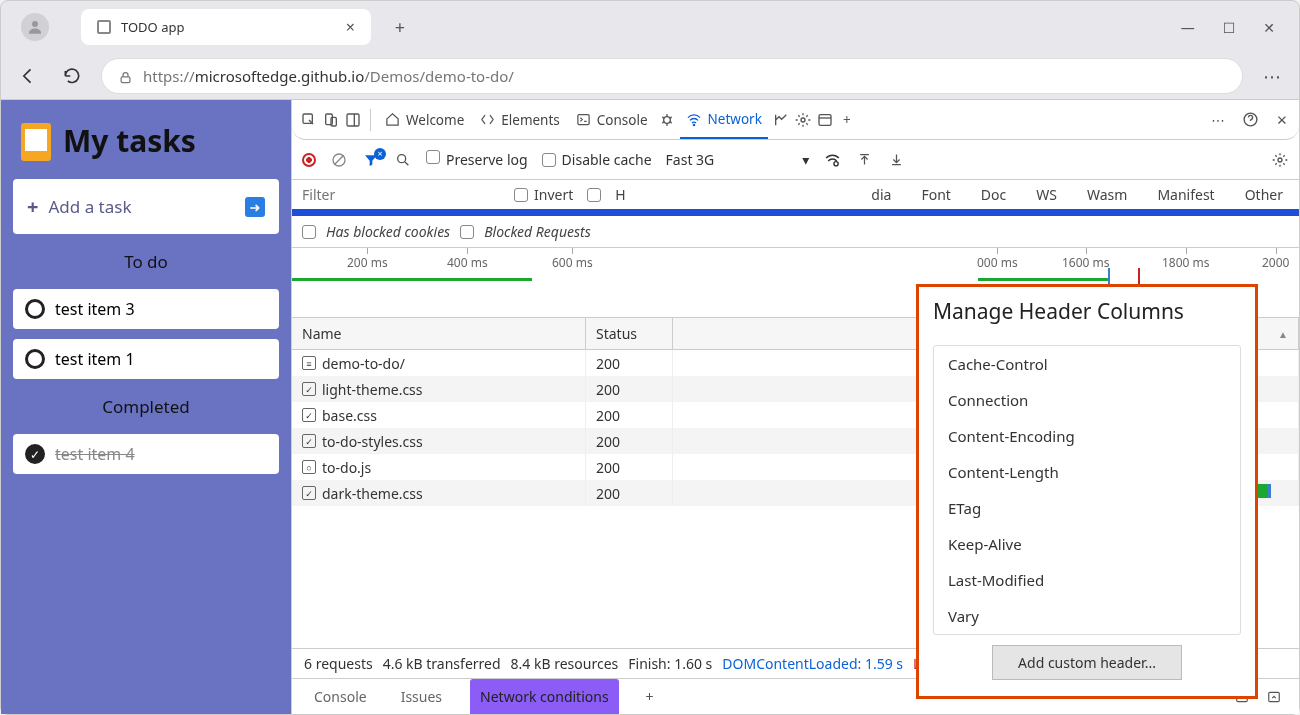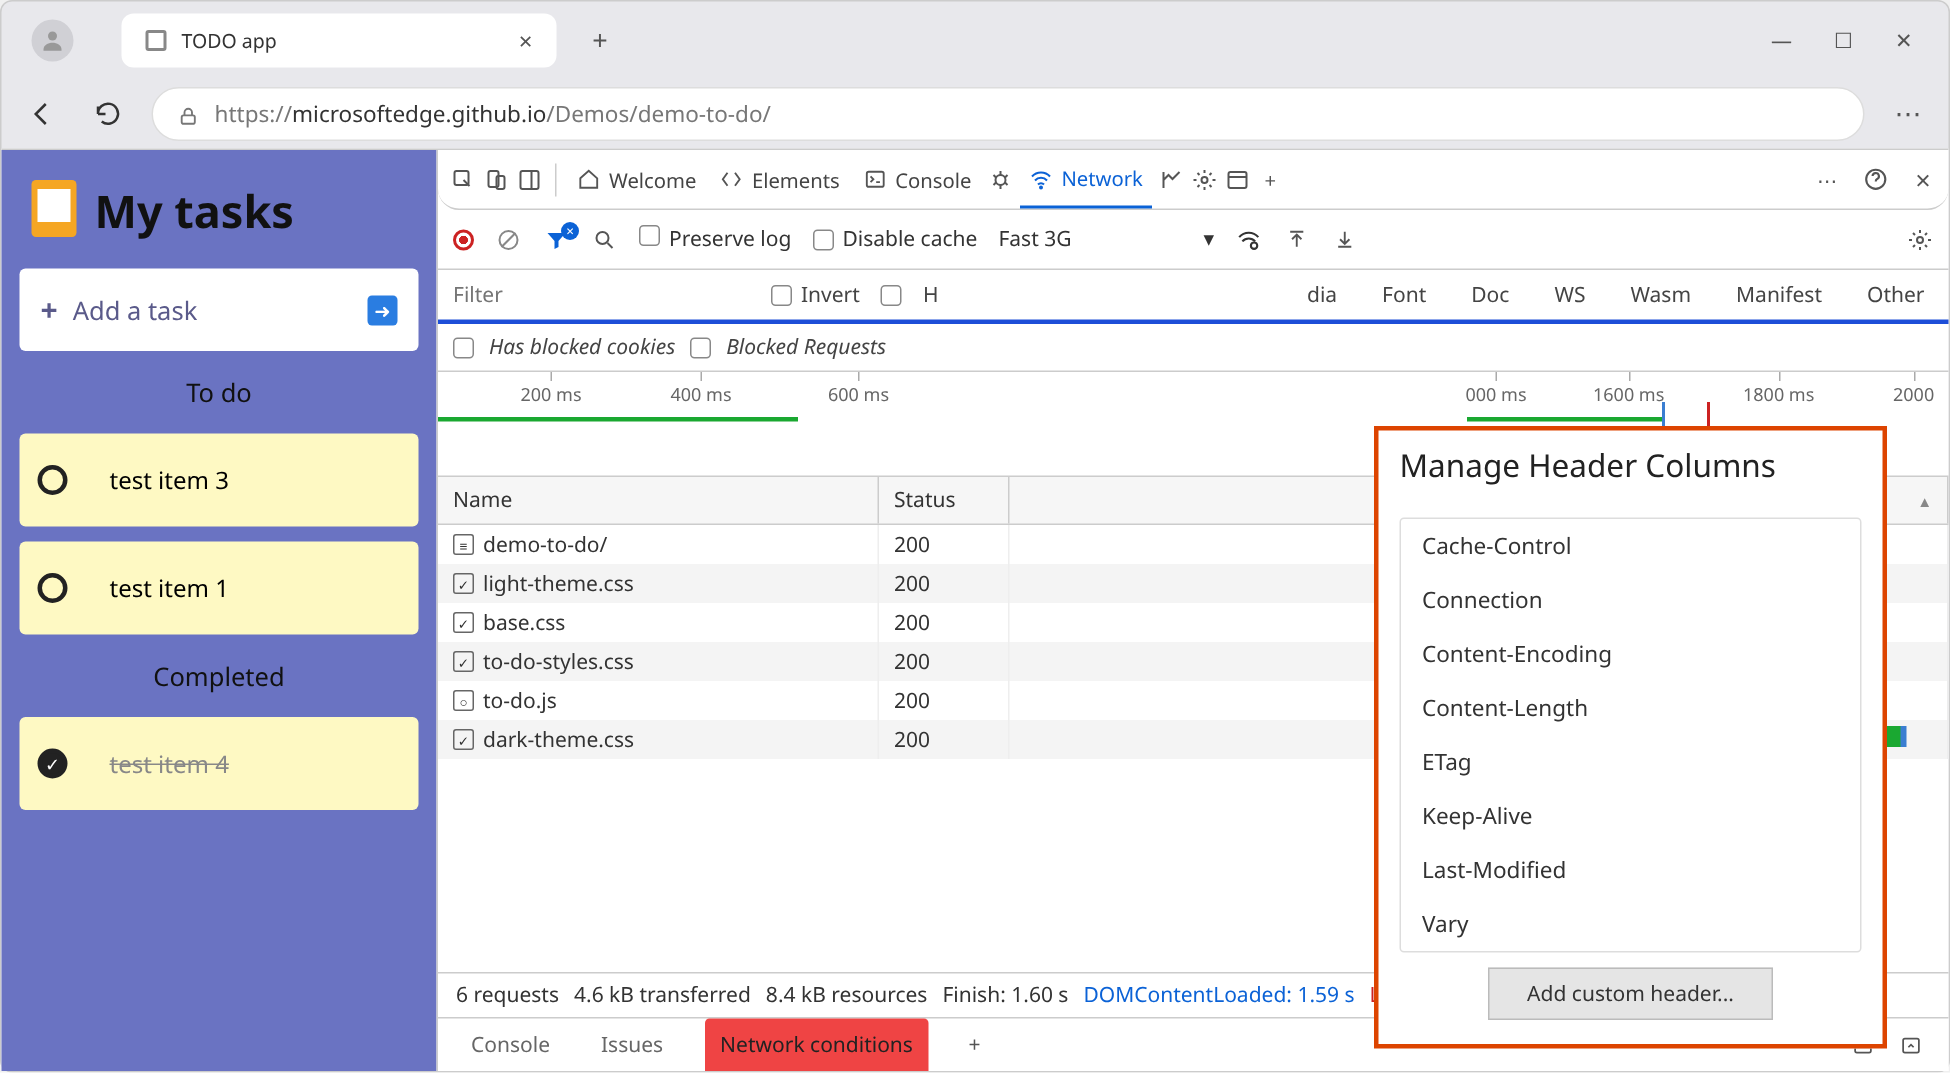--- a/index.html
+++ b/index.html
@@ -21,50 +21,50 @@
 .nav-btn { width: 30px; height: 30px; display: flex; align-items: center; justify-content: center; font-size: 16px; color: #333; cursor: pointer; }
 .addr-bar { flex: 1; height: 36px; background: #fff; border-radius: 18px; display: flex; align-items: center; padding: 0 16px; border: 1px solid #ddd; }
 .lock { color: #777; margin-right: 10px; }
 .url { font-size: 15px; color: #777; }
 .url .path { color: #333; }
 .more { font-size: 18px; color: #555; cursor: pointer; padding: 0 6px; }
 
 .content { flex: 1; display: flex; background: #fff; border-top: 1px solid #ccc; }
 
 .app-side { width: 290px; background: #6a73c2; padding: 12px; display: flex; flex-direction: column; gap: 10px; }
-.app-title { display: flex; align-items: flex-start; gap: 12px; padding: 8px; }
+.app-title { display: flex; align-items: flex-end; gap: 12px; padding: 8px; }
 .clip-icon { width: 30px; height: 38px; background: #f5a623; border-radius: 3px; position: relative; }
 .clip-icon::before { content: ''; position: absolute; top: 6px; left: 4px; right: 4px; height: 22px; background: #fff; }
 .app-title h1 { color: #111; font-size: 30px; font-weight: 700; }
 .add-task { background: #fff; border-radius: 4px; padding: 14px 14px; display: flex; align-items: center; font-size: 17px; color: #5a5a8a; cursor: pointer; }
 .plus { font-size: 20px; margin-right: 10px; font-weight: bold; }
 .add-task .go { margin-left: auto; width: 20px; height: 20px; background: #2a7de1; border-radius: 3px; display: flex; align-items: center; justify-content: center; color: #fff; font-size: 13px; }
 .section-label { color: #111; font-size: 17px; text-align: center; padding: 6px; }
-.task { background: #fef9c3; border-radius: 4px; padding: 20px 12px; display: flex; align-items: center; gap: 28px; font-size: 16px; }
+.task { background: #ffffff; border-radius: 4px; padding: 9px 12px; display: flex; align-items: center; gap: 10px; font-size: 16px; }
 .circle { width: 20px; height: 20px; border: 3px solid #222; border-radius: 50%; }
 .circle.filled { background: #222; display: flex; align-items: center; justify-content: center; color: #fff; font-size: 12px; }
 .task.done span.t { text-decoration: line-through; color: #888; }
 
 .devtools { flex: 1; display: flex; flex-direction: column; border-left: 1px solid #ccc; position: relative; }
 .dt-tabs { height: 40px; border-bottom: 1px solid #ccc; display: flex; align-items: center; padding: 0 8px; gap: 4px; font-size: 13.5px; color: #444; border-radius: 14px; }
 .dt-tab-btn { padding: 0 6px; display: flex; align-items: center; gap: 6px; cursor: pointer; height: 100%; }
 .dt-tab-btn.active { border-bottom: 2px solid #0b62d6; color: #0b62d6; }
 .dt-divider { width: 1px; height: 22px; background: #ccc; margin: 0 4px; }
 .dt-right { margin-left: auto; display: flex; gap: 14px; align-items: center; }
 .dt-icon { width: 18px; display: inline-flex; justify-content: center; color: #555; }
 
 .dt-toolbar { height: 40px; border-bottom: 1px solid #ccc; display: flex; align-items: center; padding: 0 10px; gap: 14px; font-size: 14px; color: #333; }
 .rec { width: 14px; height: 14px; border: 2px solid #c22; border-radius: 50%; background: radial-gradient(circle, #c22 40%, transparent 42%); cursor: pointer; }
 .funnel { position: relative; }
 .funnel .badge { position: absolute; top: -4px; right: -6px; width: 12px; height: 12px; background: #0b62d6; border-radius: 50%; color:#fff; font-size:9px; display:flex; align-items:center; justify-content:center;}
 .chk { width: 14px; height: 14px; border: 1.5px solid #888; border-radius: 3px; }
 .throttle { display:flex; align-items:center; gap:6px; }
 .gear-right { margin-left: auto; }
 
-.dt-filter-row { height: 36px; border-bottom: 3px solid #1d4ed8; display: flex; align-items: center; padding: 0 8px; gap: 14px; font-size: 14px; color: #444; }
+.dt-filter-row { height: 36px; border-bottom: 7px solid #1d4ed8; display: flex; align-items: center; padding: 0 8px; gap: 14px; font-size: 14px; color: #444; }
 .filter-input { width: 200px; border: none; outline: none; font-size: 14px; color: #888; padding: 4px 2px; }
 .type-filter { padding: 3px 8px; cursor: pointer; }
 
 .dt-blocked-row { height: 32px; border-bottom: 1px solid #ccc; display: flex; align-items: center; padding: 0 10px; gap: 10px; font-size: 14px; color: #444; font-style: italic; }
 
 .timeline { height: 70px; border-bottom: 1px solid #ccc; position: relative; font-size: 12px; color: #666; }
 .tick { position: absolute; top: 6px; }
 .tick::before { content:''; position:absolute; top:-6px; left:50%; width:1px; height:6px; background:#aaa; }
 .tl-bar { position: absolute; height: 3px; background: #1aa831; top: 30px; }
 .tl-line { position: absolute; top: 20px; bottom: 8px; width: 2px; }
@@ -82,21 +82,21 @@
 .file-icon { width: 14px; height: 14px; border: 1.5px solid #666; display: inline-flex; align-items: center; justify-content: center; font-size: 9px; margin-right: 6px; border-radius: 2px; }
 .wave-bar { position: absolute; height: 14px; background: #1aa831; border-radius: 2px; top: 4px; }
 .wave-bar .blue { position:absolute; right:-1px; top:0; bottom:0; width:4px; background:#3a7ed1; }
 .whitefill { position:absolute; left:0; right:0; bottom:0; top:0; }
 
 .status-bar { height: 30px; border-top: 1px solid #ccc; display: flex; align-items: center; padding: 0 12px; gap: 10px; font-size: 14px; color: #333; }
 .status-bar .dom { color: #0b62d6; }
 .status-bar .load { color: #c22; }
 
 .drawer-tabs { height: 36px; border-top: 1px solid #ccc; display: flex; align-items: center; padding: 0 16px; gap: 22px; font-size: 14px; color: #666; background:#fff; }
-.drawer-tabs .dt-tab-btn.active { border-bottom:none; background:#ef4444; color:#222; padding:6px 10px; border-radius:3px 3px 0 0;}
+.drawer-tabs .dt-tab-btn.active { border-bottom:none; background:#8b5cf6; color:#222; padding:6px 10px; border-radius:3px 3px 0 0;}
 .drawer-right { margin-left:auto; display:flex; gap:14px; }
 
 
 .popup { position: absolute; left: 624px; top: 184px; width: 342px; background: #fff; border: 3px solid #d40; z-index: 10; padding: 10px 14px 16px; }
 .popup h2 { font-size: 21px; font-weight: 400; color: #222; margin-bottom: 20px; }
 .popup .hlist { border: 1px solid #ddd; border-radius: 3px; }
 .popup .hitem { padding: 8px 14px; font-size: 15px; color: #333; cursor: pointer; }
 .popup .addbtn { margin: 10px auto 0; display: block; width: 190px; padding: 7px; background: #e5e5e5; border: 1px solid #bbb; font-size: 14px; color: #333; cursor: pointer; }
 
 svg { display: inline; vertical-align: middle; }

